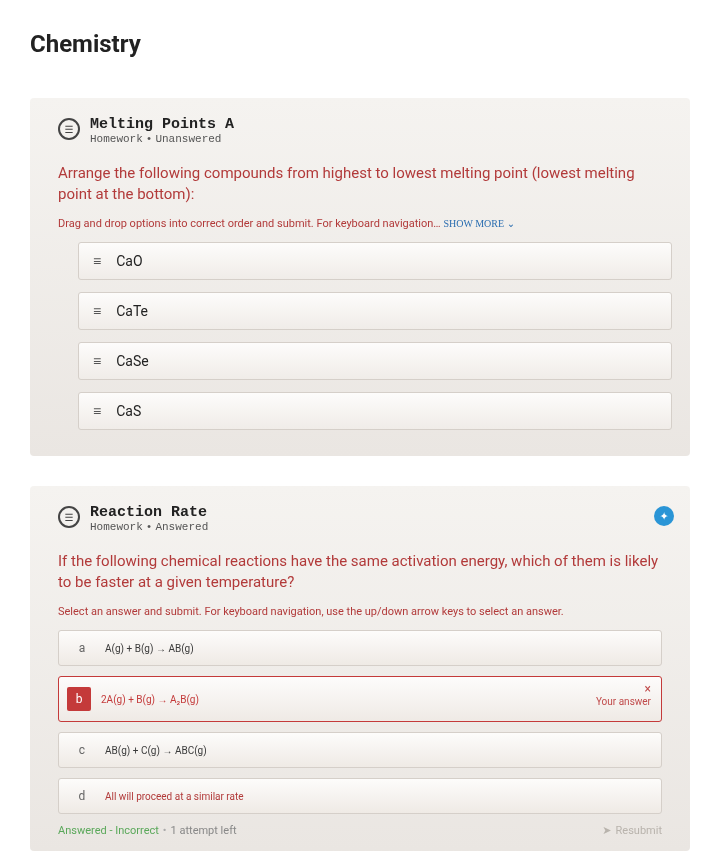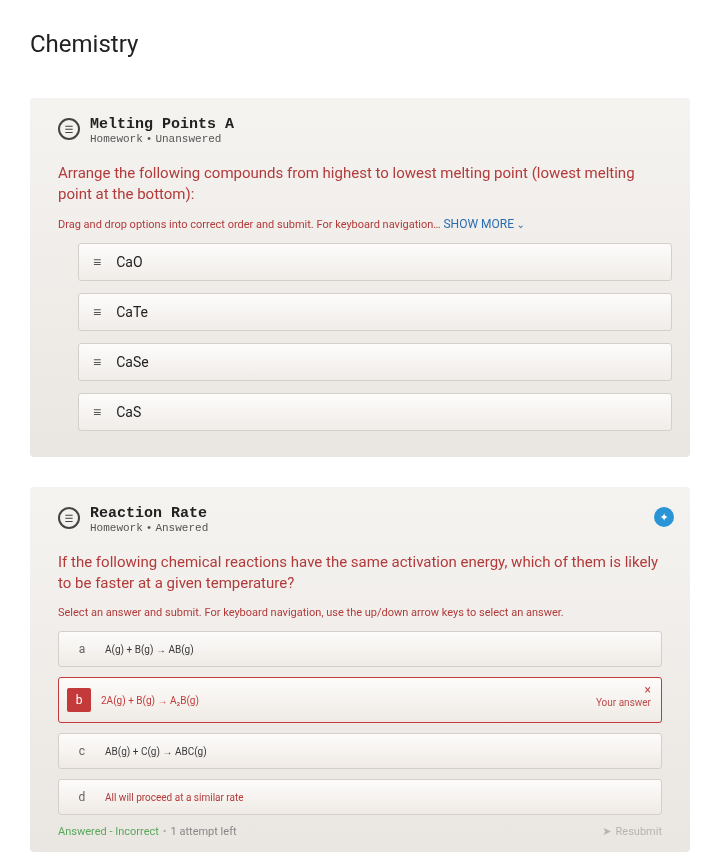--- a/index.html
+++ b/index.html
@@ -4,21 +4,21 @@
   <style>
     * { box-sizing: border-box; margin: 0; padding: 0; }
     body {
       font-family: -apple-system, BlinkMacSystemFont, "Segoe UI", Roboto, Arial, sans-serif;
       background: #fff;
       padding: 20px 30px;
       width: 720px;
     }
     .page-title {
       font-size: 24px;
-      font-weight: 400;
+      font-weight: 700;
       color: #222;
       margin-bottom: 40px;
       margin-top: 10px;
     }
     .card {
       background: linear-gradient(to bottom, #f5f3f0 0%, #eae6e2 100%);
       border-radius: 4px;
       padding: 18px 28px 14px 28px;
       margin-bottom: 30px;
       position: relative;
@@ -60,21 +60,22 @@
       line-height: 1.4;
     }
     .q-instr {
       font-size: 11px;
       color: #b23a3a;
       margin-bottom: 12px;
     }
     .show-more {
       color: #2a6db0;
       cursor: pointer;
-      font-size: 12px;
+      font-size: 10px;
+      font-family: Liberation Serif, serif;
     }
     .show-more::after { content: " ⌄"; font-size: 10px; }
     .drag-list { }
     .drag-item {
       display: flex;
       align-items: center;
       background: linear-gradient(to bottom, #fdfcfb, #f0ece8);
       border: 1px solid #d5cfc9;
       border-radius: 3px;
       padding: 10px 14px;

